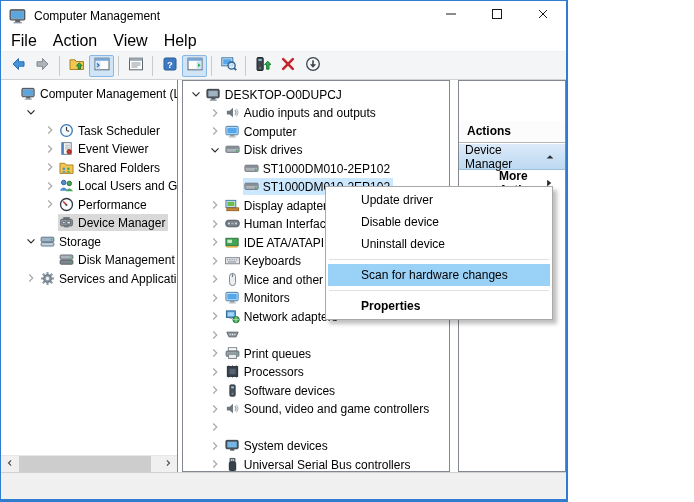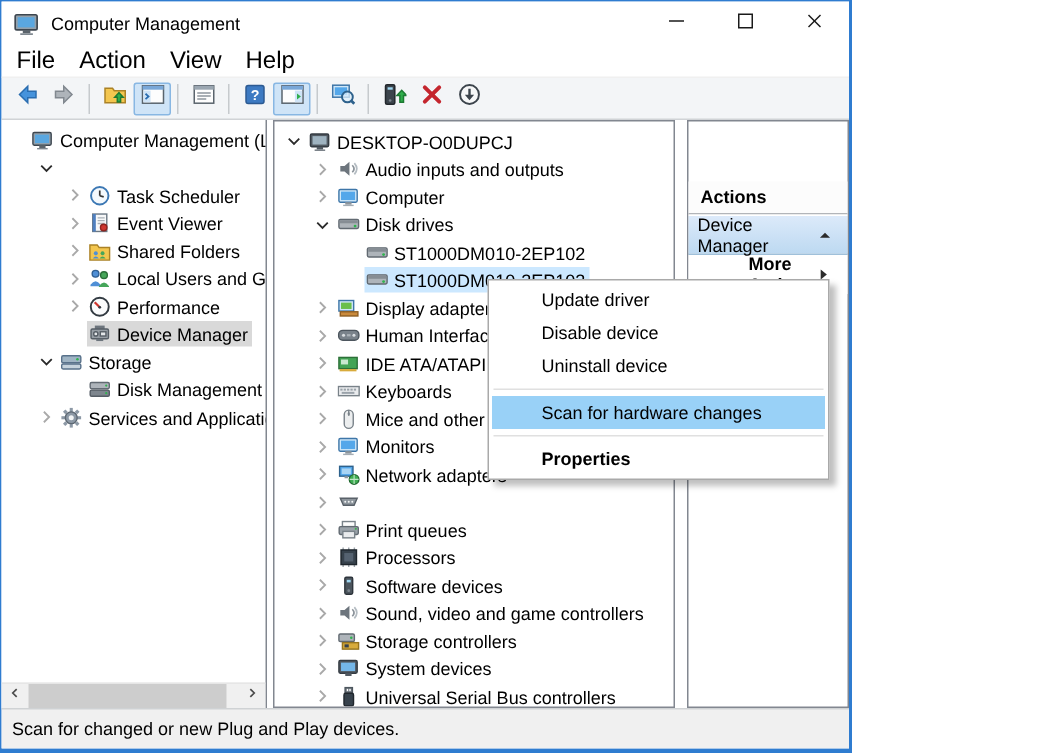--- a/index.html
+++ b/index.html
@@ -742,31 +742,20 @@
             </span>
             <span class="t-label">Sound, video and game controllers</span>
           </span>
         </div>
         <div class="tree-row">
           <span class="chev" style="margin-left: 19px;">
             <svg width="14" height="14" viewBox="0 0 16 16" xmlns="http://www.w3.org/2000/svg">
               <path d="M6 4 L10 8 L6 12" fill="none" stroke="#a9a9a9" stroke-width="1.4"></path>
             </svg>
           </span>
-          <span class="selwrap">
-            <span class="t-icon">
-              <svg width="15" height="15" viewBox="0 0 16 16" xmlns="http://www.w3.org/2000/svg">
-                <rect x="1" y="2.8" width="11" height="5.4" rx="1" fill="#aeb4ba" stroke="#626a72"></rect>
-                <circle cx="9.8" cy="5.5" r=".9" fill="#2fb44e"></circle>
-                <rect x="3.5" y="9" width="11.5" height="4.6" fill="#d8ab3c" stroke="#96741f"></rect>
-                <rect x="5" y="10.2" width="3" height="2.2" fill="#37424c"></rect>
-              </svg>
-            </span>
-            <span class="t-label">Storage controllers</span>
-          </span>
         </div>
         <div class="tree-row">
           <span class="chev" style="margin-left: 19px;">
             <svg width="14" height="14" viewBox="0 0 16 16" xmlns="http://www.w3.org/2000/svg">
               <path d="M6 4 L10 8 L6 12" fill="none" stroke="#a9a9a9" stroke-width="1.4"></path>
             </svg>
           </span>
           <span class="selwrap">
             <span class="t-icon">
               <svg width="15" height="15" viewBox="0 0 16 16" xmlns="http://www.w3.org/2000/svg">
@@ -813,21 +802,20 @@
         <span class="tri" id="ap-arrow">
             <svg width="12" height="12" viewBox="0 0 16 16" xmlns="http://www.w3.org/2000/svg">
               <path d="M5.5 3.5 L11 8 L5.5 12.5 z" fill="#2b2b2b"></path>
             </svg>
           </span>
       </div>
     </div>
   </div>
 
   <div class="statusbar">
-    <span>Scan for changed or new Plug and Play devices.</span>
     <div class="sb-div" style="left:600px"></div>
     <div class="sb-div" style="left:686px"></div>
   </div>
 
   <div class="context-menu" id="context-menu">
       <div class="cm-item">Update driver</div>
       <div class="cm-item">Disable device</div>
       <div class="cm-item">Uninstall device</div>
       <div class="cm-sep"></div>
       <div class="cm-item hl">Scan for hardware changes</div>

